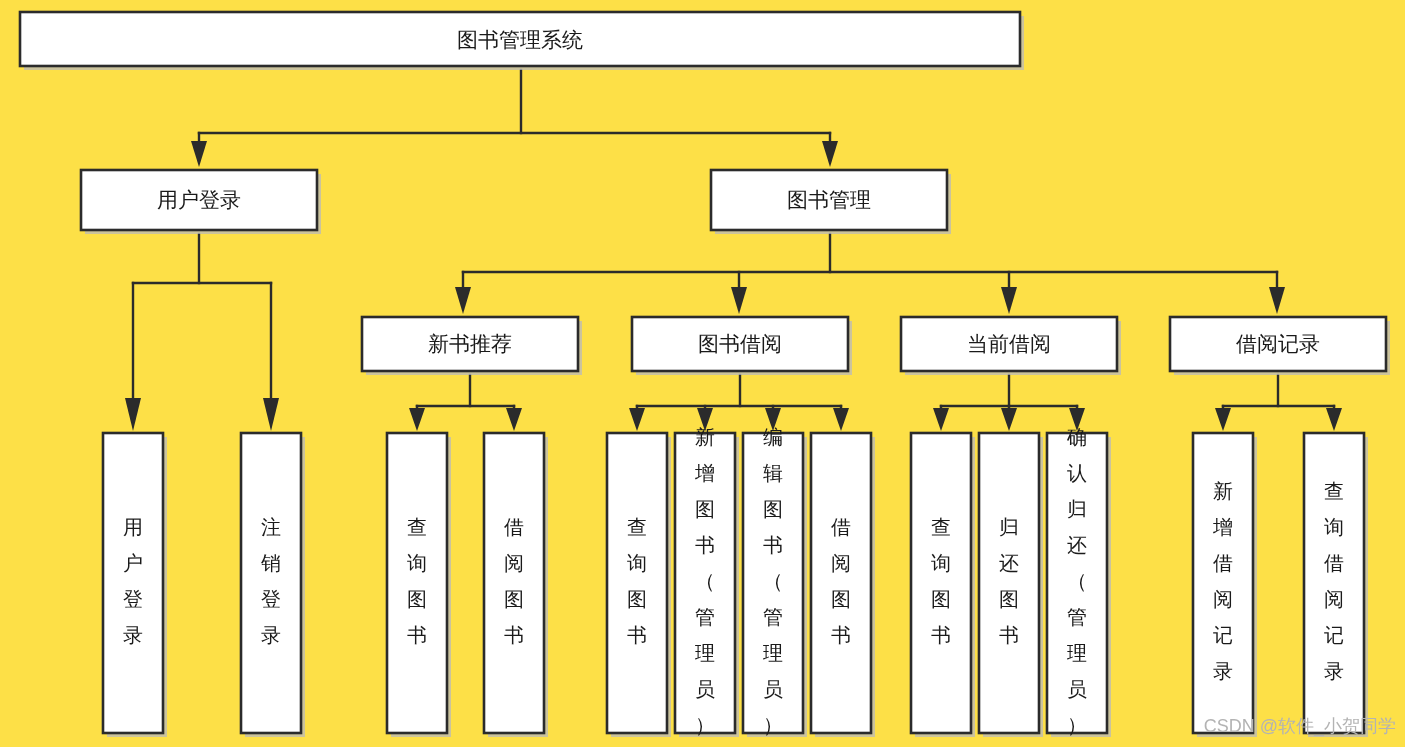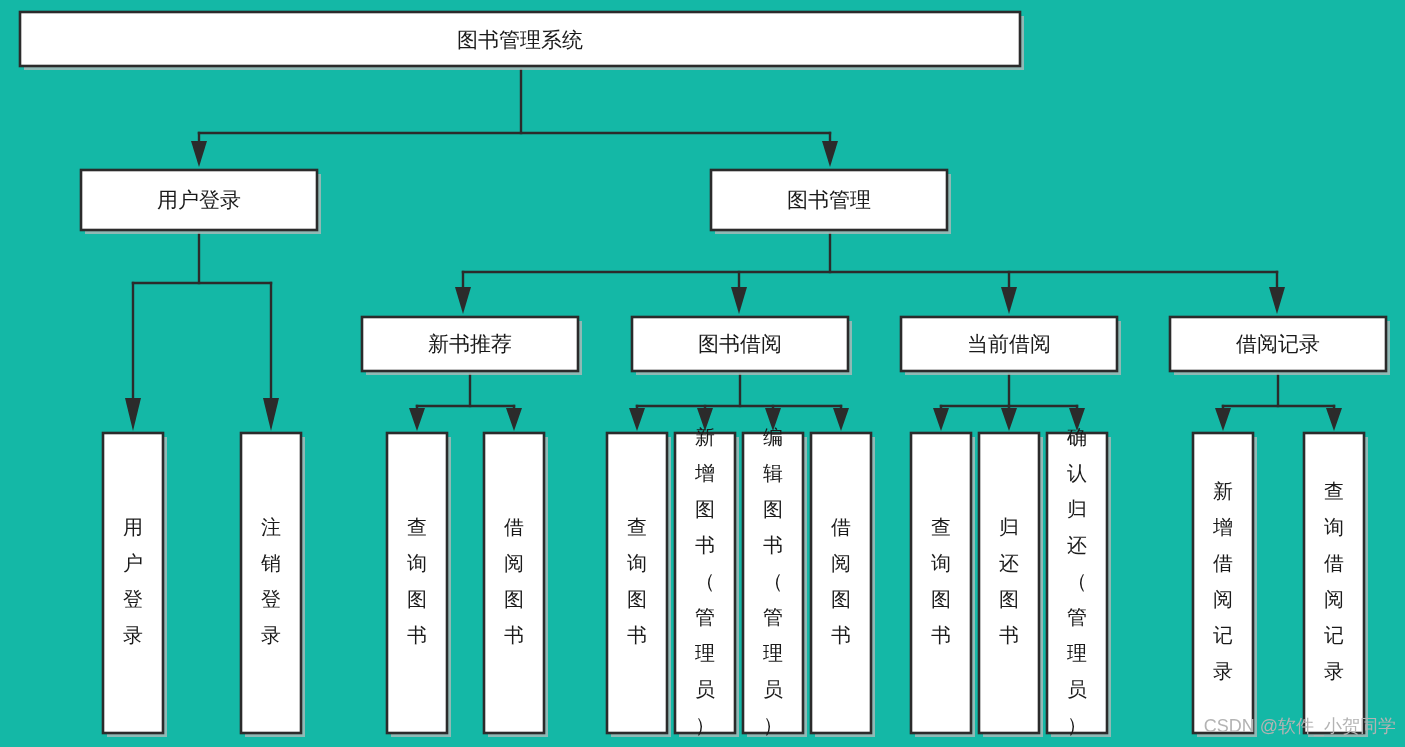--- a/index.html
+++ b/index.html
@@ -8,21 +8,21 @@
     padding: 0;
     background: #ffffff;
   }
   body {
     font-family: "Liberation Sans", "DejaVu Sans", sans-serif;
   }
   #diagram-root {
     position: relative;
     width: 1405px;
     height: 747px;
-    background: #14b8a6;
+    background: #fde047;
     overflow: hidden;
   }
   svg#flow-svg {
     position: absolute;
     left: 0;
     top: 0;
     width: 1405px;
     height: 747px;
     display: block;
   }

